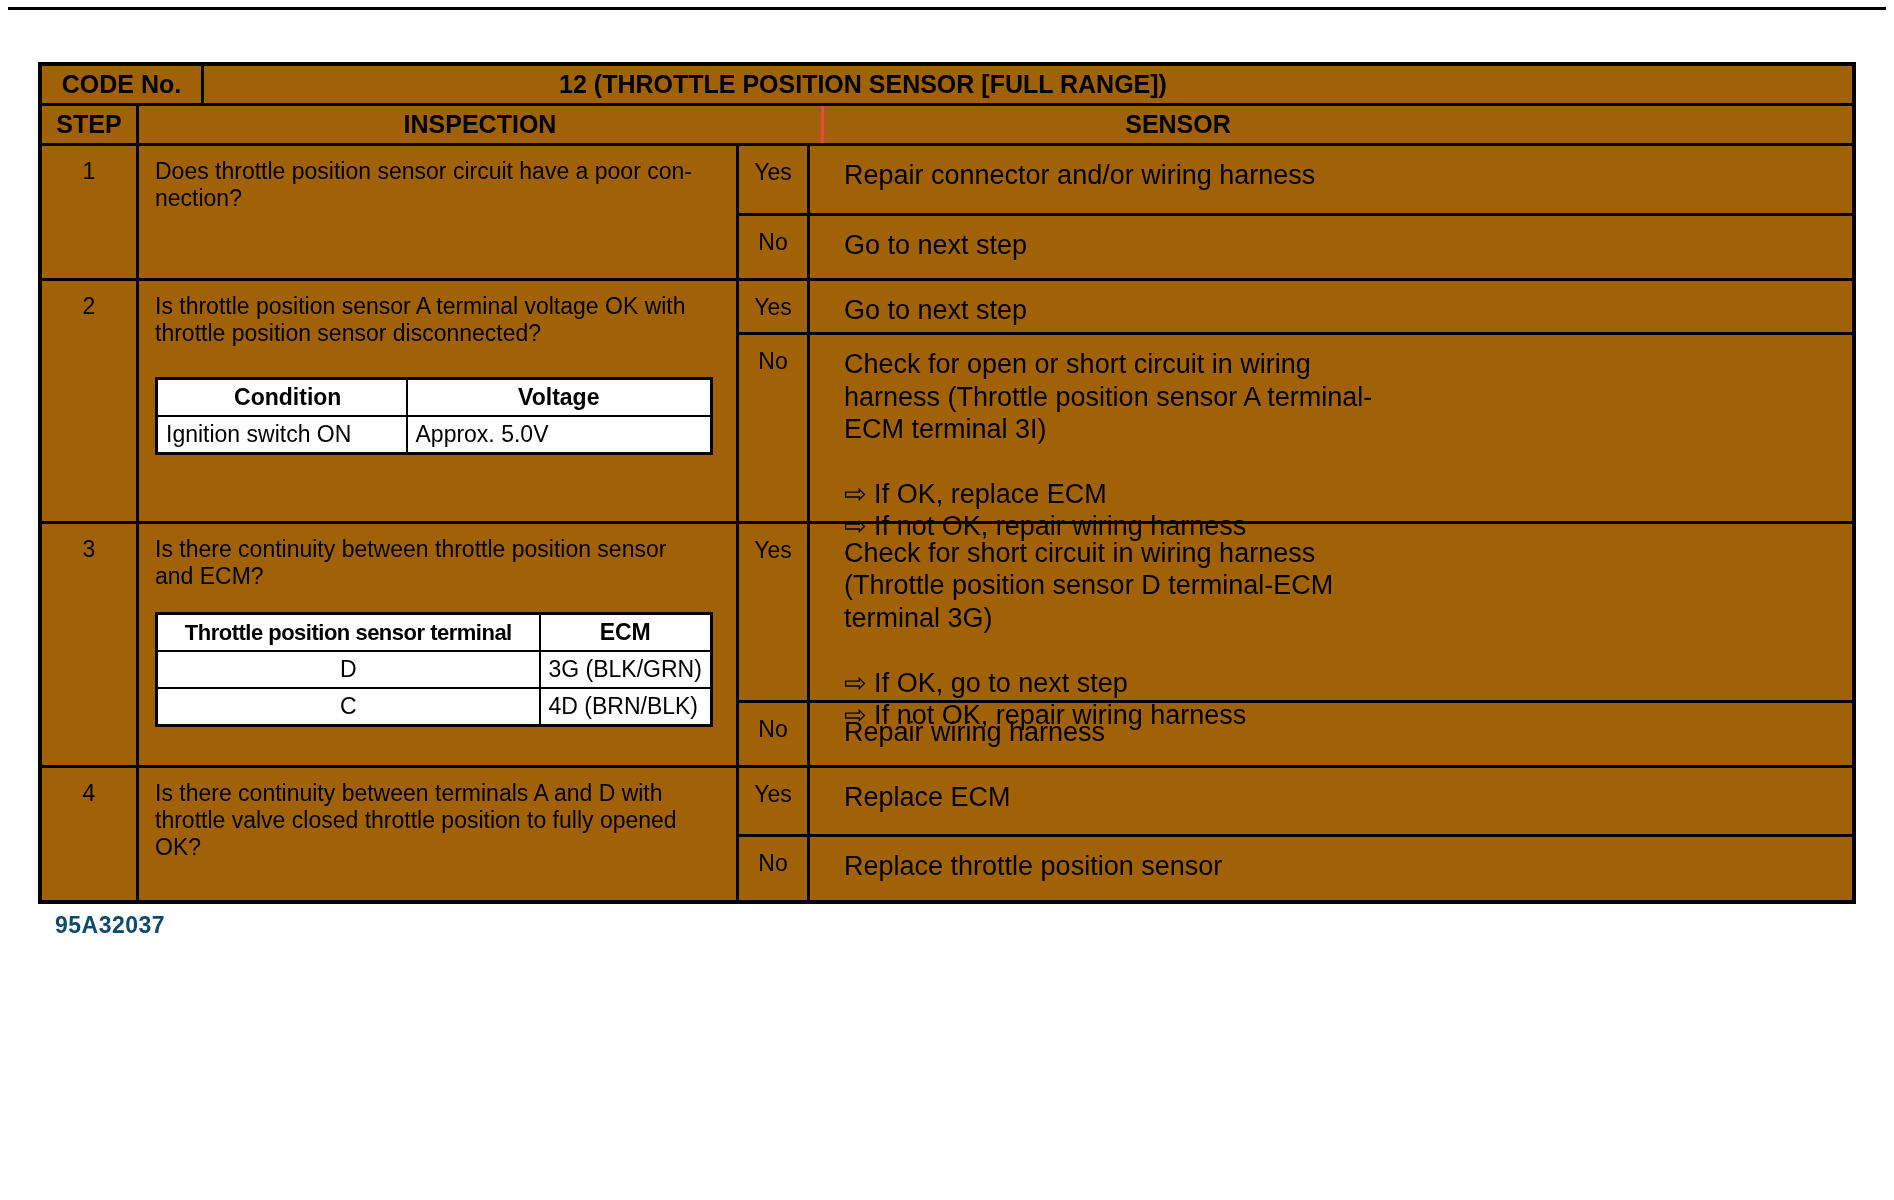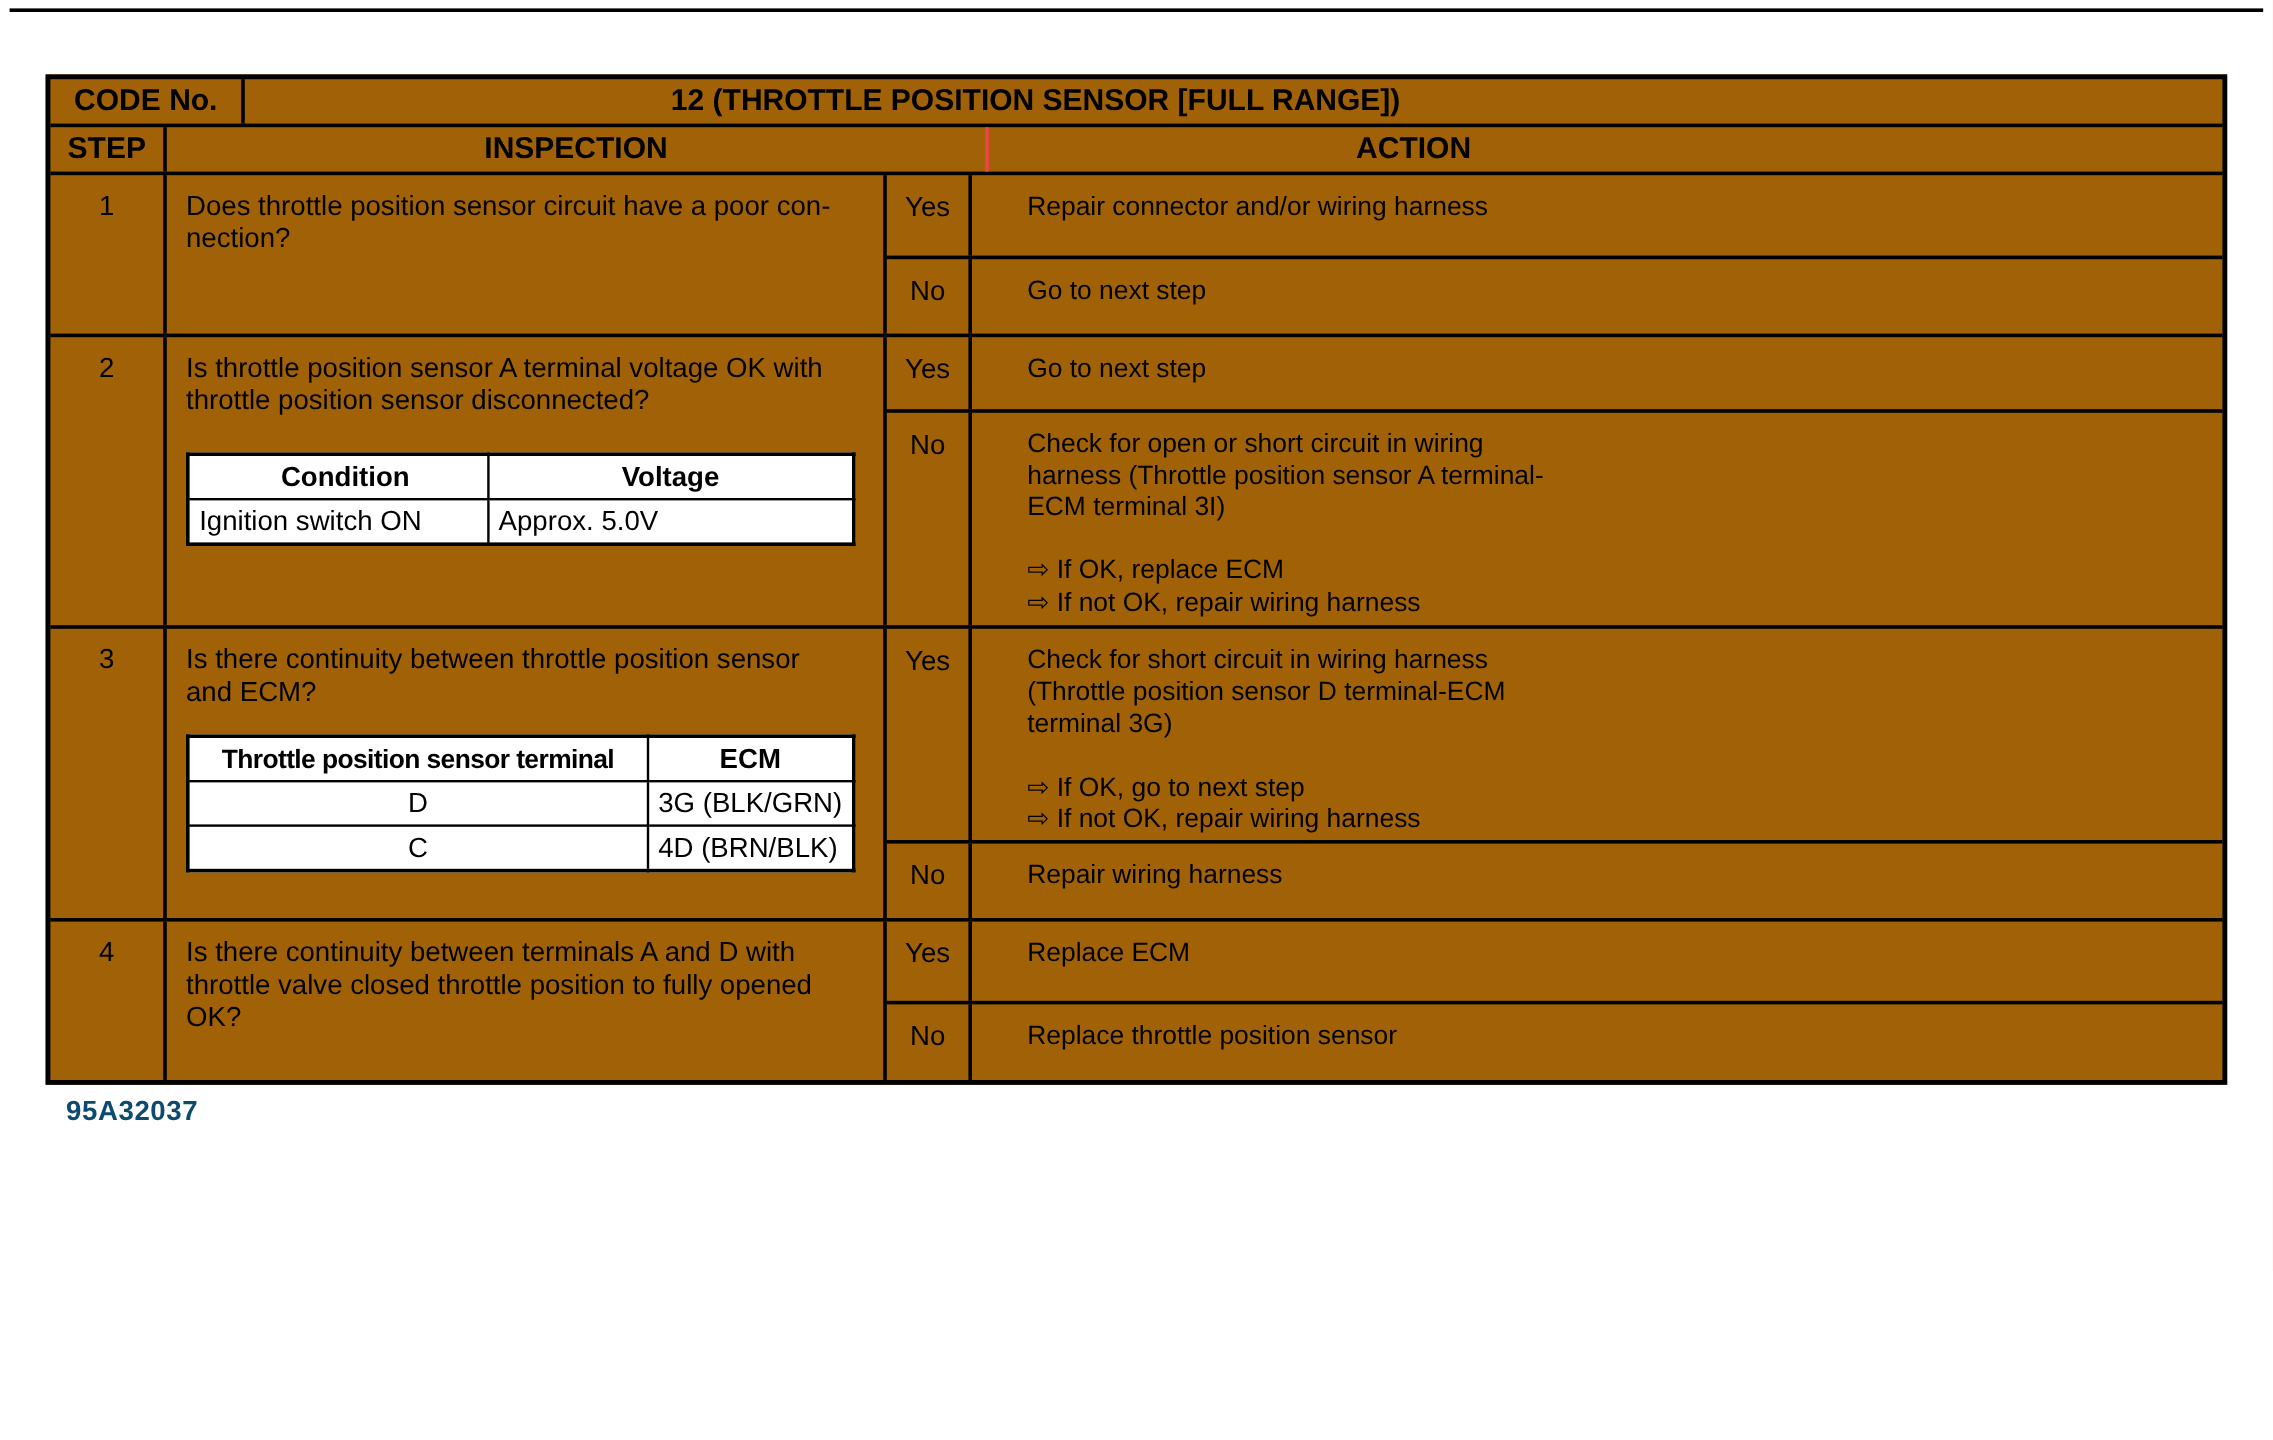--- a/index.html
+++ b/index.html
@@ -54,22 +54,22 @@
   }
   .insp-text { white-space: pre-line; line-height: 1.18; }
   .c-actions { flex: 1; display: flex; flex-direction: column; }
   .a-sub { display: flex; }
   .a-sub.second { border-top: 3px solid #000; flex: 1; }
   .c-yn {
     width: 71px; border-right: 3px solid #000;
     text-align: center; padding-top: 13px; font-size: 23px;
   }
   .c-act {
-    flex: 1; padding: 13px 18px 6px 18px; font-size: 22px;
-    white-space: pre-line; line-height: 1.2; margin-left: 28px;
+    flex: 1; padding: 13px 18px 6px 34px; font-size: 27px;
+    white-space: pre-line; line-height: 1.2;
   }
   
   .s1 { height: 135px; } .s1 .a-sub.first { height: 67px; }
   .s2 { height: 243px; } .s2 .a-sub.first { height: 67px; }
   .s3 { height: 244px; } .s3 .a-sub.first { height: 176px; }
   .s4 { height: 132px; } .s4 .a-sub.first { height: 66px; }
   
   .inner-table {
     border-collapse: collapse; border: 3px solid #000;
     font-size: 23px; background: #fff;
@@ -100,21 +100,21 @@
 <div class="dtable">
 
   <div class="title-row">
     <div class="code-label">CODE No.</div>
     <div class="code-title">12 (THROTTLE POSITION SENSOR [FULL RANGE])</div>
   </div>
 
   <div class="head-row">
     <div class="h-step">STEP</div>
     <div class="h-insp">INSPECTION</div>
-    <div class="h-action">ACTION</div>
+    <div class="h-action">SENSOR</div>
   </div>
 
   <div class="step-row s1">
     <div class="c-step">1</div>
     <div class="c-insp">
       <div class="insp-text">Does throttle position sensor circuit have a poor con-
 nection?</div>
     </div>
     <div class="c-actions">
       <div class="a-sub first">

